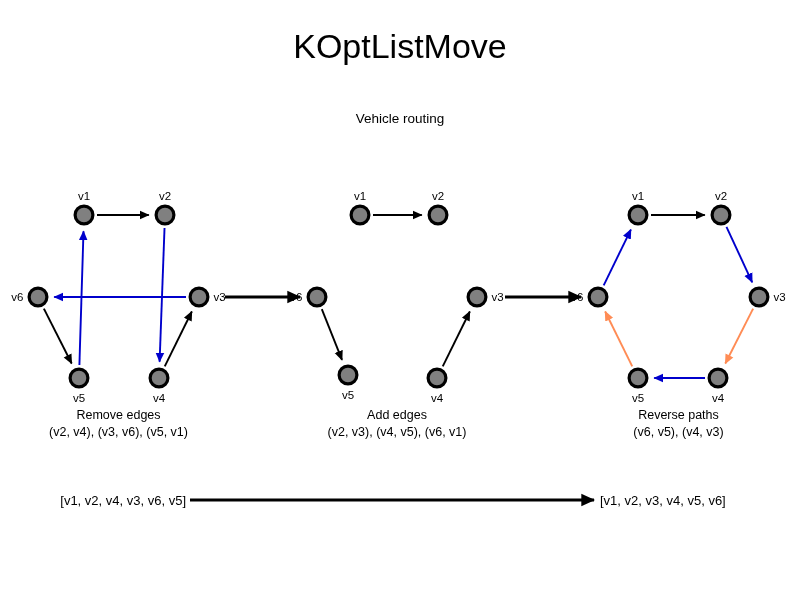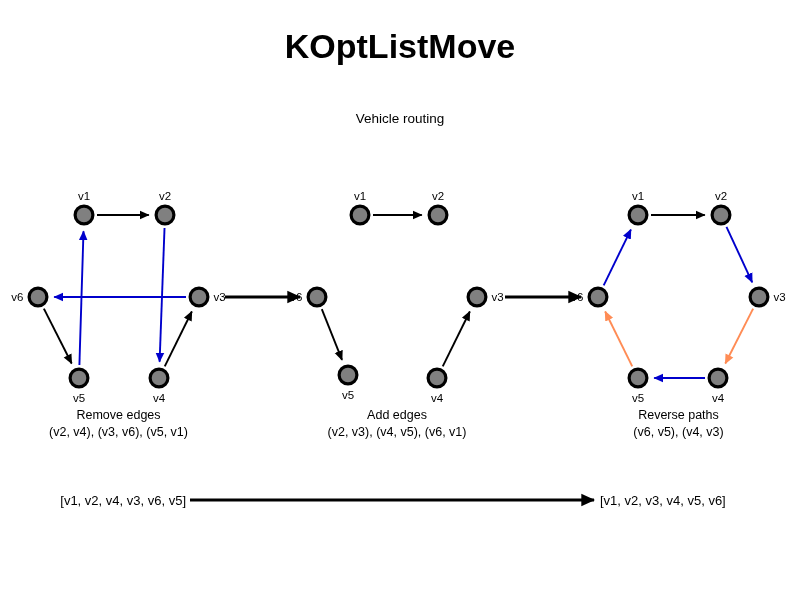--- a/index.html
+++ b/index.html
@@ -21,21 +21,21 @@
     width: 800px;
     height: 600px;
   }
   .title {
     position: absolute;
     left: 0;
     top: 26px;
     width: 800px;
     text-align: center;
     font-size: 34px;
-    font-weight: bold;
+    font-weight: normal;
     letter-spacing: 0px;
     line-height: 40px;
   }
   .subtitle {
     position: absolute;
     left: 0;
     top: 68px;
     width: 800px;
     text-align: center;
     font-size: 12.5px;

